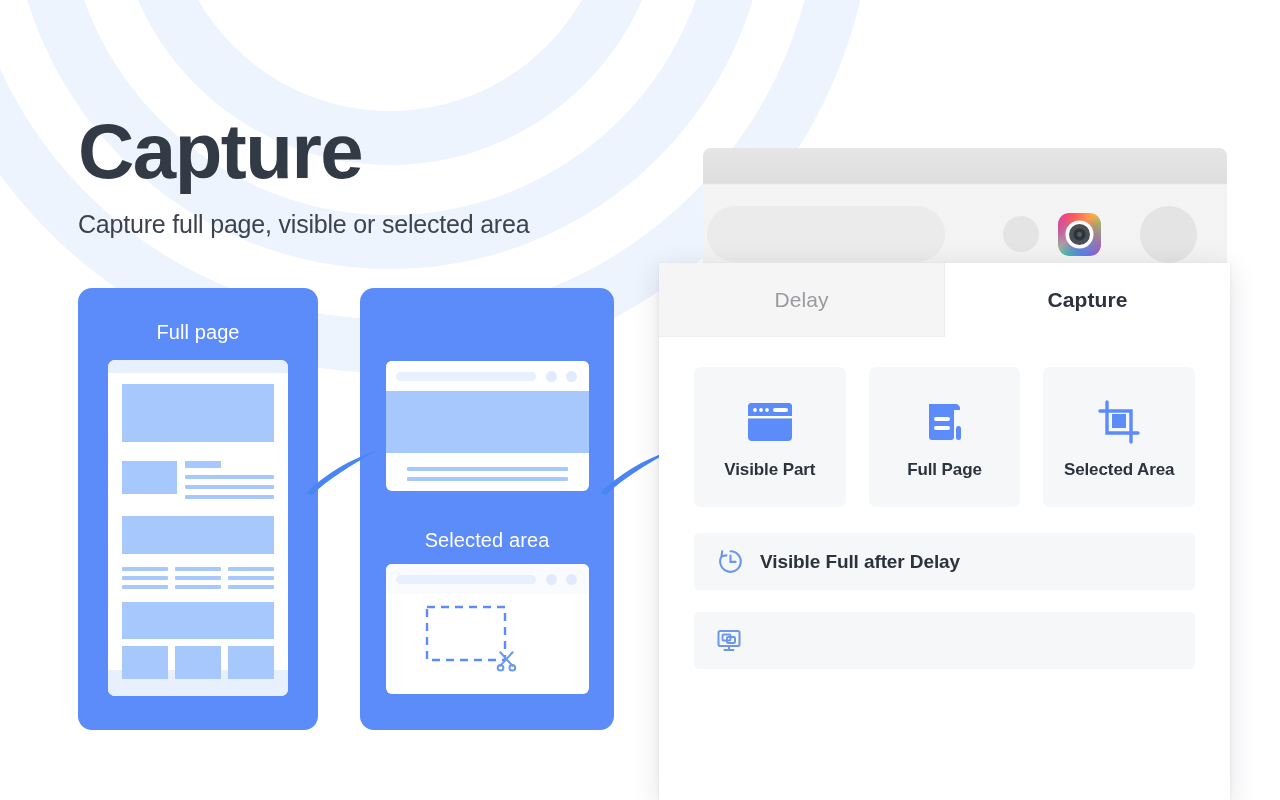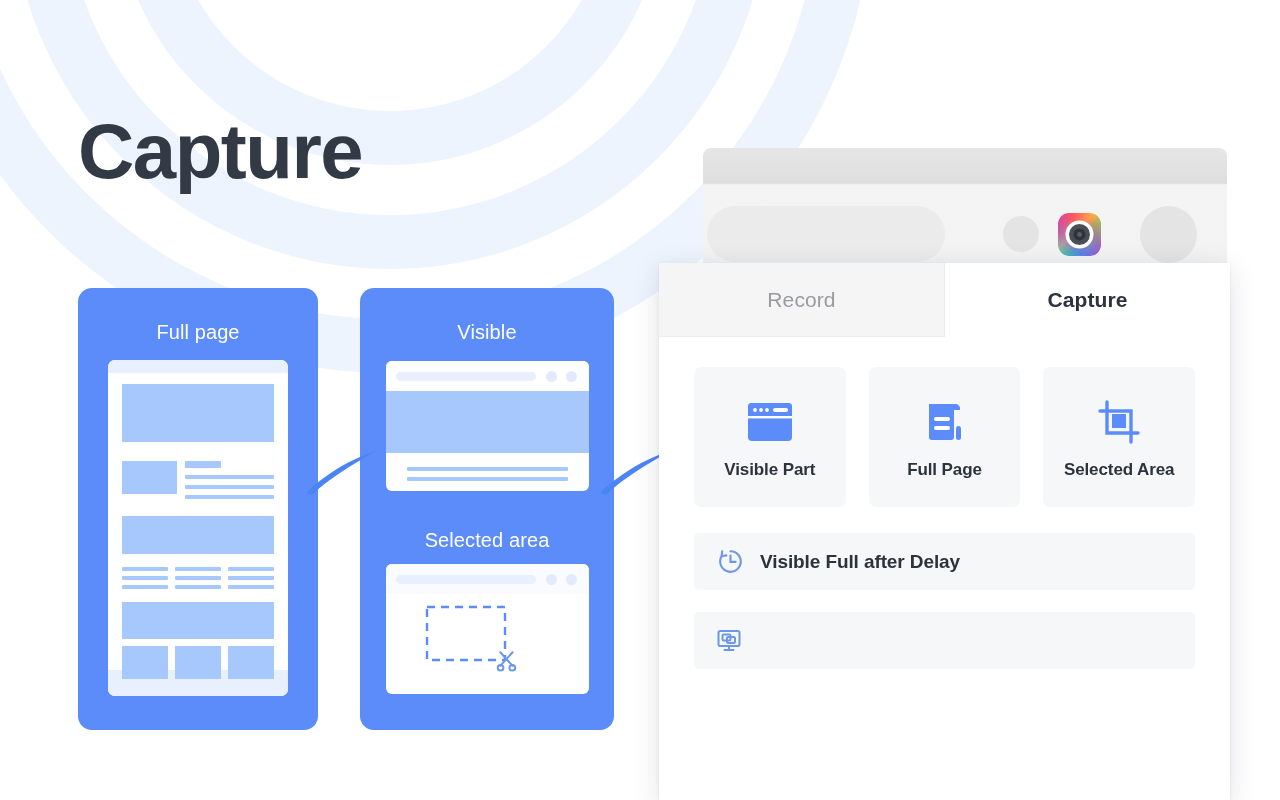--- a/index.html
+++ b/index.html
@@ -215,20 +215,21 @@
   <svg class="bg-rings" viewBox="0 0 1280 800">
     <g fill="none" stroke="#eef4fd">
       <circle cx="390" cy="-110" r="248" stroke-width="54"></circle>
       <circle cx="390" cy="-110" r="352" stroke-width="54"></circle>
       <circle cx="390" cy="-110" r="456" stroke-width="54"></circle>
     </g>
   </svg>
 
   <div class="headline">
     <h1>Capture</h1>
+    <div class="sub">Capture full page, visible or selected area</div>
   </div>
 
   <div class="bluecard" id="card-fullpage">
     <div class="cap" style="margin-top:32px;">Full page</div>
     <div class="phone">
       <div class="bar-top"></div>
       <div class="bar-bot"></div>
       <div class="content">
         <div class="blk" style="height:58px;"></div>
         <div style="display:flex;gap:8px;margin-top:19px;">
@@ -262,21 +263,20 @@
         <div style="display:flex;gap:7px;margin-top:7px;">
           <div class="blk" style="flex:1;height:33px;"></div>
           <div class="blk" style="flex:1;height:33px;"></div>
           <div class="blk" style="flex:1;height:33px;"></div>
         </div>
       </div>
     </div>
   </div>
 
   <div class="bluecard" id="card-visible">
-    <div class="cap" style="margin-top:32px;">Visible</div>
 
     <div class="browser" style="left:26px;top:73px;width:203px;height:130px;">
       <div class="chrome">
         <div class="urlbar" style="width:140px;"></div>
         <div class="dot" style="left:160px;"></div>
         <div class="dot" style="left:180px;"></div>
       </div>
       <div style="background:#a6c8fd;height:62px;"></div>
       <div style="padding:14px 21px 0 21px;">
         <div class="line"></div>
@@ -341,21 +341,21 @@
       <circle cx="21.5" cy="21.5" r="10.5" fill="#4a4f56"></circle>
       <circle cx="21.5" cy="21.5" r="6" fill="#2f343a"></circle>
       <circle cx="21.5" cy="21.5" r="2.4" fill="#585e66"></circle>
     </svg>
   </div>
 
   <div id="popup">
 
     <div class="tabs">
       <div class="tab inactive">
-        <span>Record</span>
+        <span>Delay</span>
       </div>
       <div class="tab active">
         <span>Capture</span>
       </div>
     </div>
 
     <div class="popup-body">
 
       <div class="tile-row">
 

